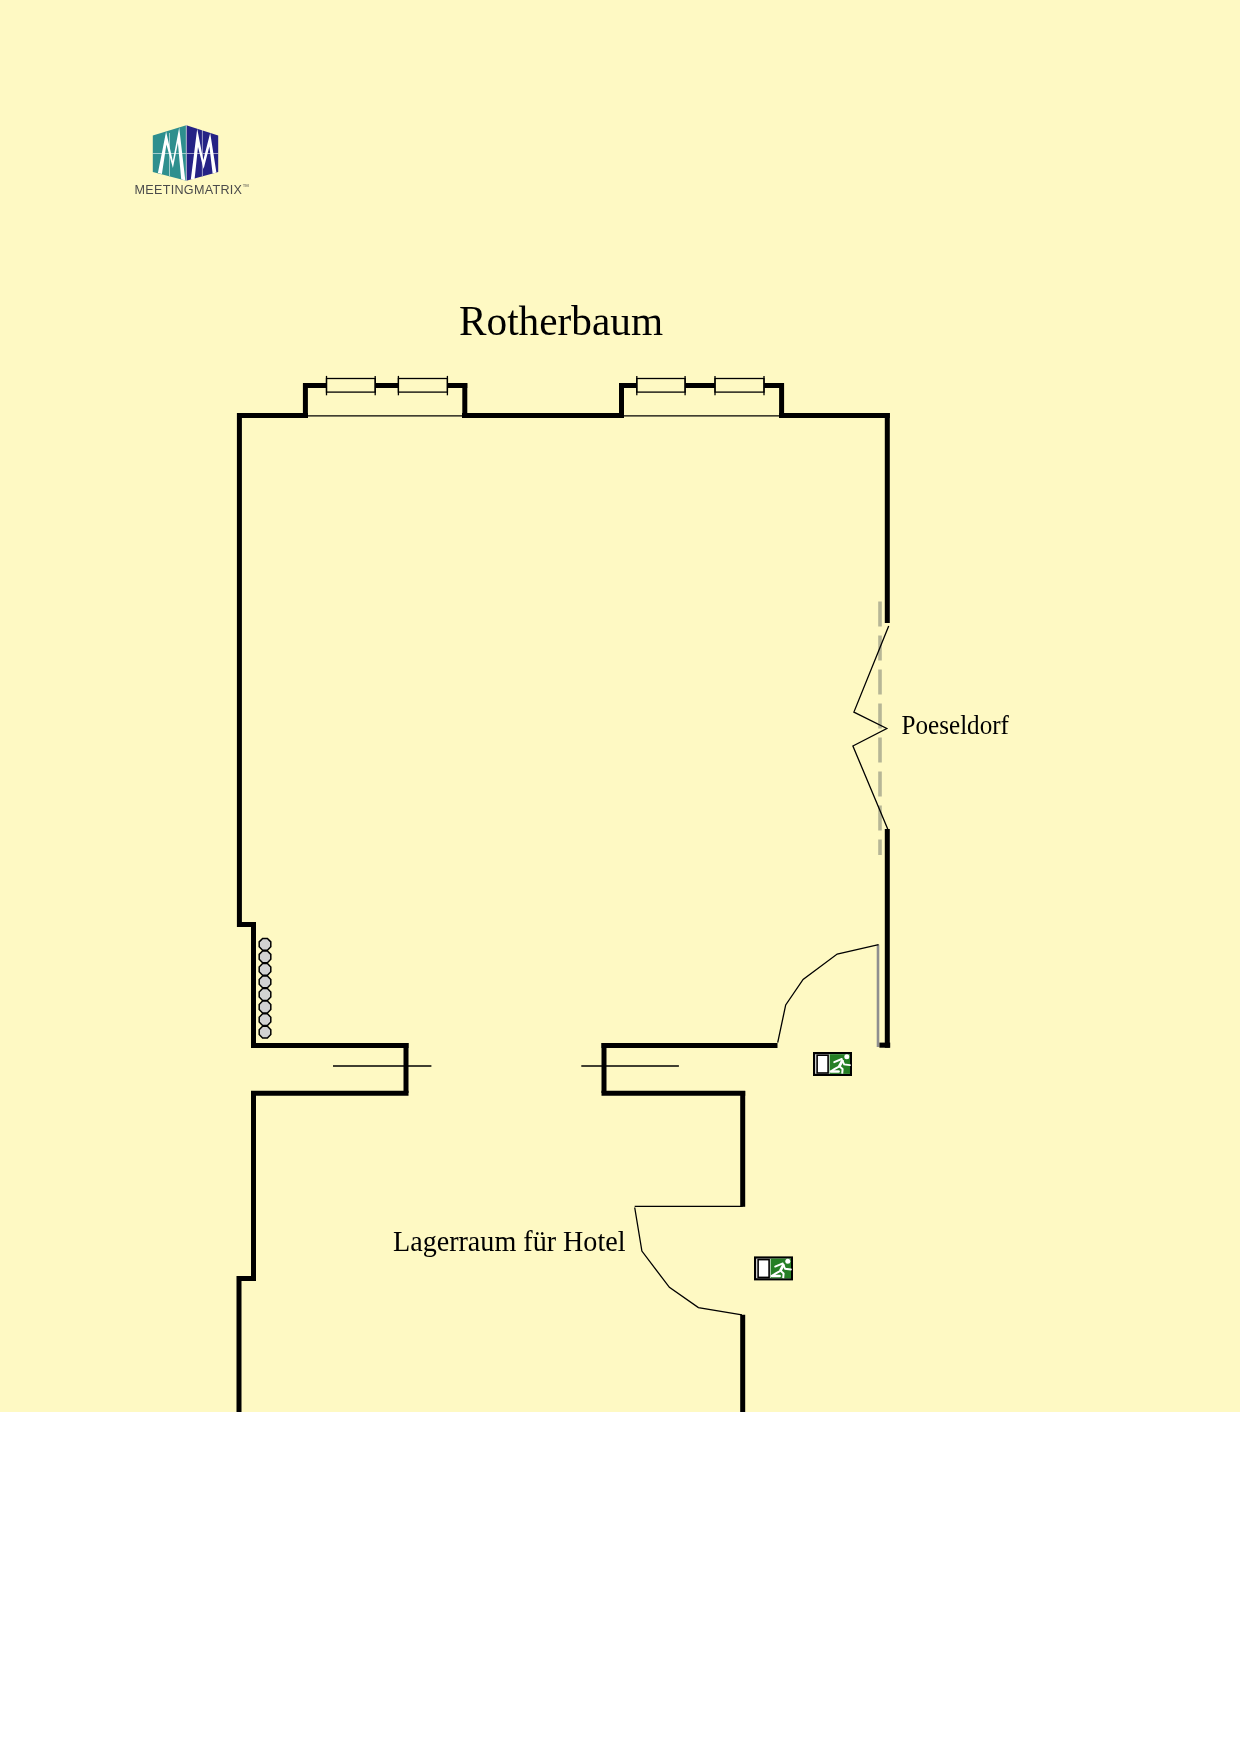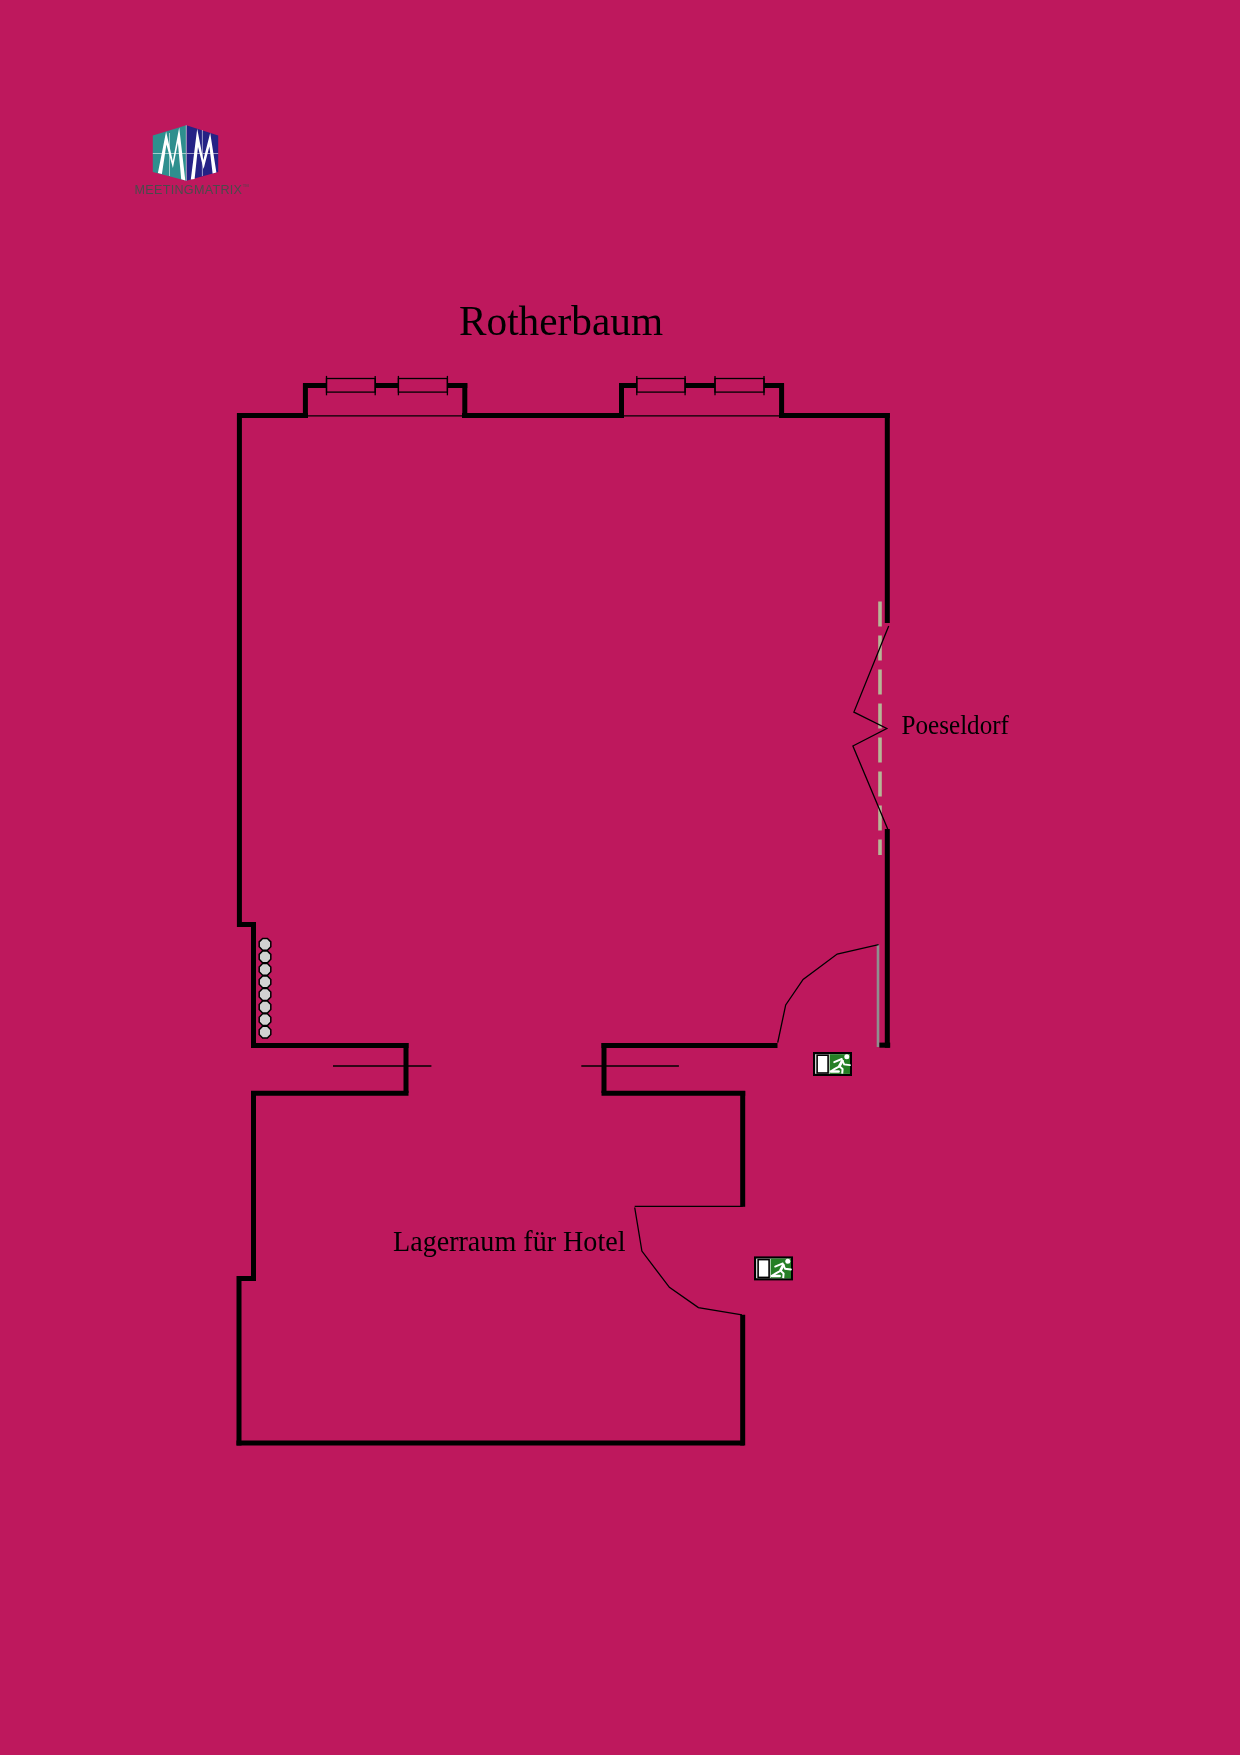--- a/index.html
+++ b/index.html
@@ -1,16 +1,16 @@
 <!DOCTYPE html>
 <html><head>
 <meta charset="utf-8">
 <style>
   html,body{margin:0;padding:0;background:#ffffff;}
-  .page{position:relative;width:1240px;height:1755px;background:#be185d;overflow:hidden;
+  .page{position:relative;width:1240px;height:1412px;background:#fef9c3;overflow:hidden;
         font-family:"Liberation Serif", serif;}
   svg{position:absolute;left:0;top:0;}
 </style>
 </head>
 <body>
 <div class="page">
 <svg width="1240" height="1755" viewBox="0 0 1240 1755">
 <defs>
   <g id="exitsign">
     <rect x="1.1" y="1.1" width="36.8" height="21.8" fill="#ffffff" stroke="#000000" stroke-width="2.2"></rect>

